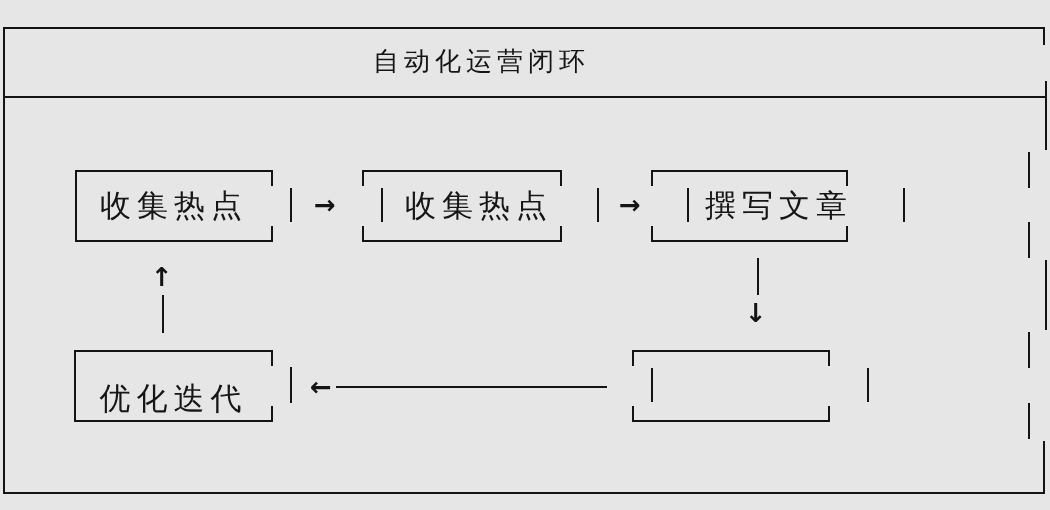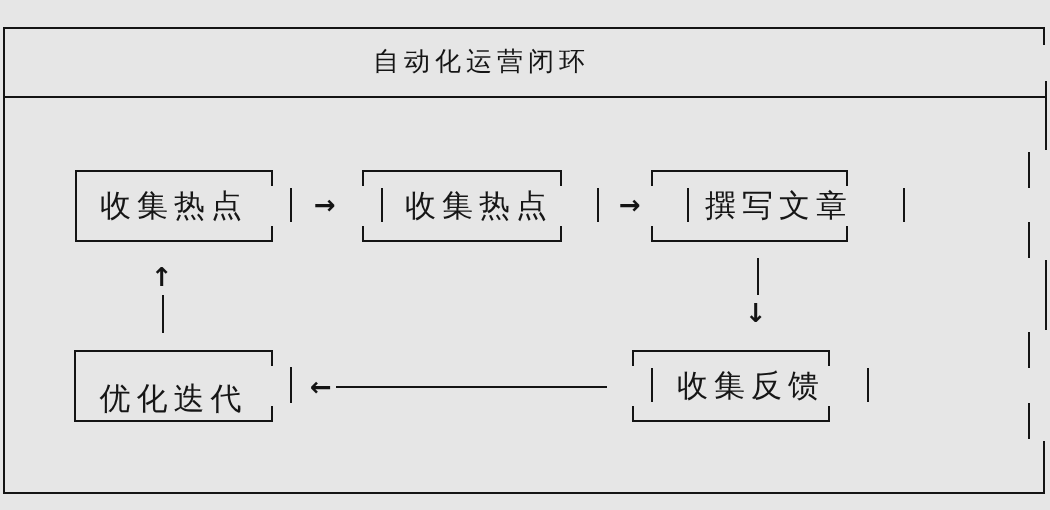--- a/index.html
+++ b/index.html
@@ -88,21 +88,20 @@
     <div class="edge e-r e-top"></div>
     <div class="edge e-r e-bot"></div>
     <span class="label">优化迭代</span>
   </div>
 
   <div class="box" style="left:632px; top:350px; width:198px; padding-left:45px;">
     <div class="edge e-l e-top"></div>
     <div class="edge e-l e-bot"></div>
     <div class="edge e-r e-top"></div>
     <div class="edge e-r e-bot"></div>
-    <span class="label">收集反馈</span>
   </div>
 
   <div class="line" style="left:290px; top:188px; width:2px; height:34px;"></div>
   <div class="line" style="left:381px; top:188px; width:2px; height:34px;"></div>
   <div class="line" style="left:597px; top:188px; width:2px; height:34px;"></div>
   <div class="line" style="left:687px; top:188px; width:2px; height:34px;"></div>
   <div class="line" style="left:903px; top:188px; width:2px; height:34px;"></div>
   <div class="line" style="left:290px; top:367px; width:2px; height:36px;"></div>
   <div class="line" style="left:651px; top:368px; width:2px; height:34px;"></div>
   <div class="line" style="left:867px; top:368px; width:2px; height:34px;"></div>

